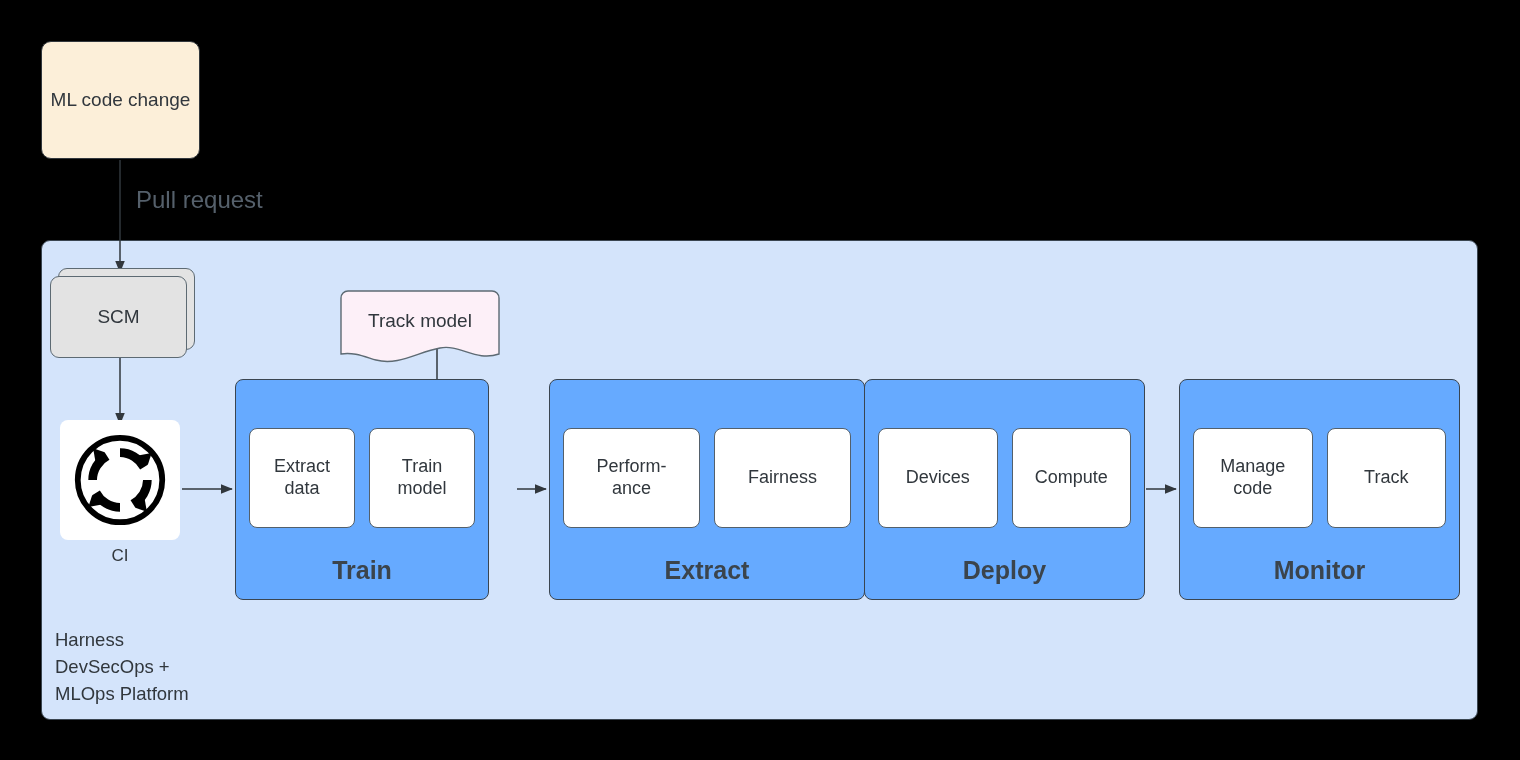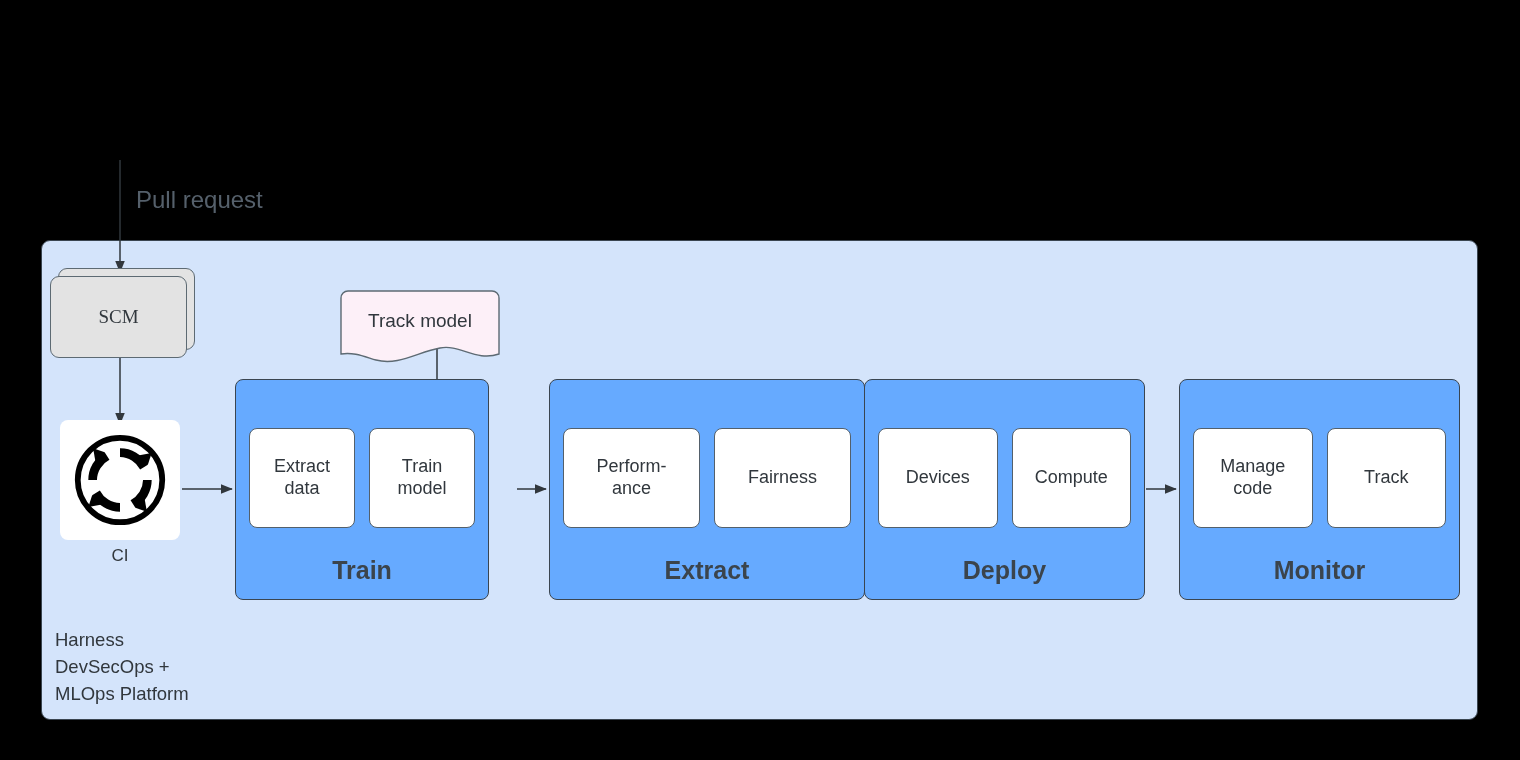--- a/index.html
+++ b/index.html
@@ -80,21 +80,20 @@
     white-space: pre-line;
   }
 
   
   #scm-stack {
     position: absolute;
     left: 50px;
     top: 268px;
     width: 175px;
     height: 90px;
-    font-family: Liberation Serif, serif;
   }
   #scm-stack .sheet {
     position: absolute;
     box-sizing: border-box;
     background: #e3e3e3;
     border: 1.4px solid #5d6a73;
     border-radius: 9px;
   }
   #scm-stack .sheet.back {
     left: 8px;
@@ -239,20 +238,23 @@
 
     <line x1="437" y1="379" x2="437" y2="326" stroke="#31373d" stroke-width="1.5" marker-end="url(#arrowhead)"></line>
 
     <line x1="517" y1="489" x2="546" y2="489" stroke="#31373d" stroke-width="1.5" marker-end="url(#arrowhead)"></line>
 
     <line x1="831" y1="489" x2="861" y2="489" stroke="#31373d" stroke-width="1.5" marker-end="url(#arrowhead)"></line>
 
     <line x1="1146" y1="489" x2="1176" y2="489" stroke="#31373d" stroke-width="1.5" marker-end="url(#arrowhead)"></line>
   </svg>
 
+  <div class="node" id="ml-code-change">
+    <span style="white-space:pre-line;">ML code change</span>
+  </div>
 
   <div id="pull-request-label">Pull request</div>
 
   <div id="scm-stack">
     <div class="sheet back"></div>
     <div class="sheet front">
       <span id="scm-label">SCM</span>
     </div>
   </div>
 

